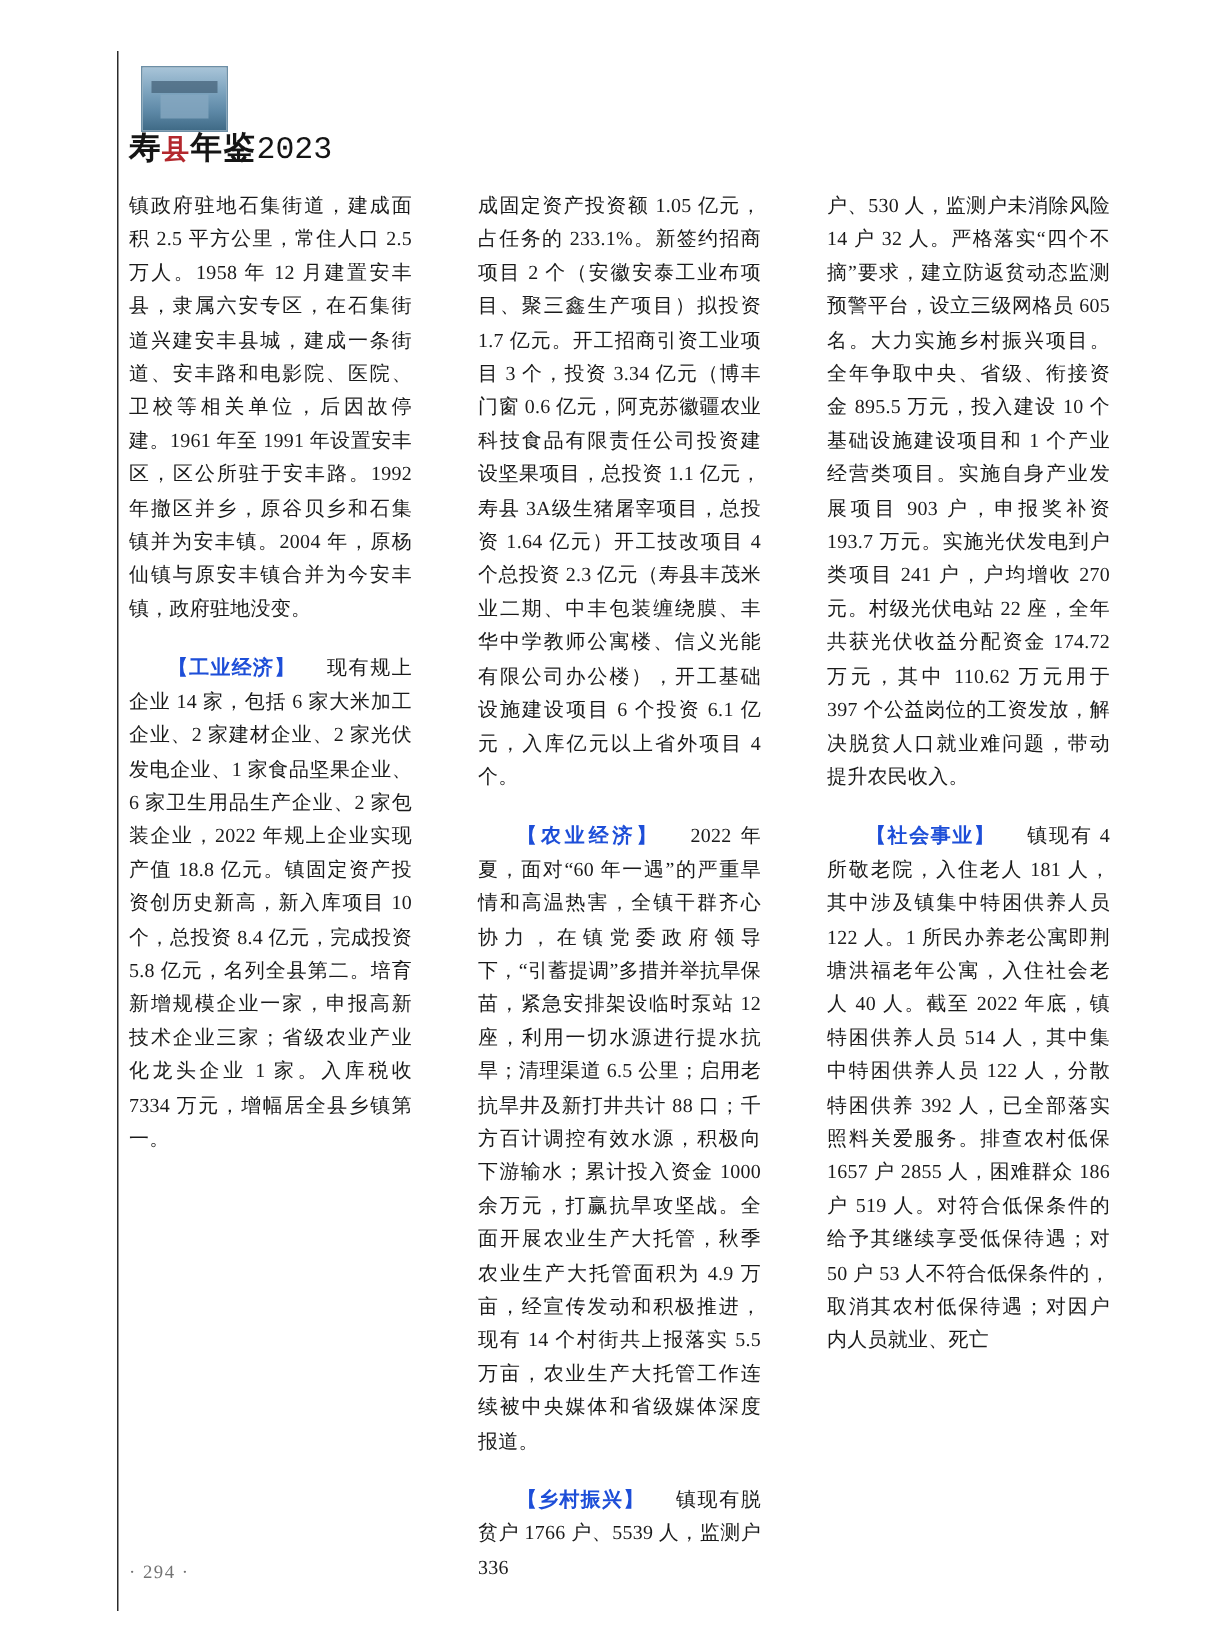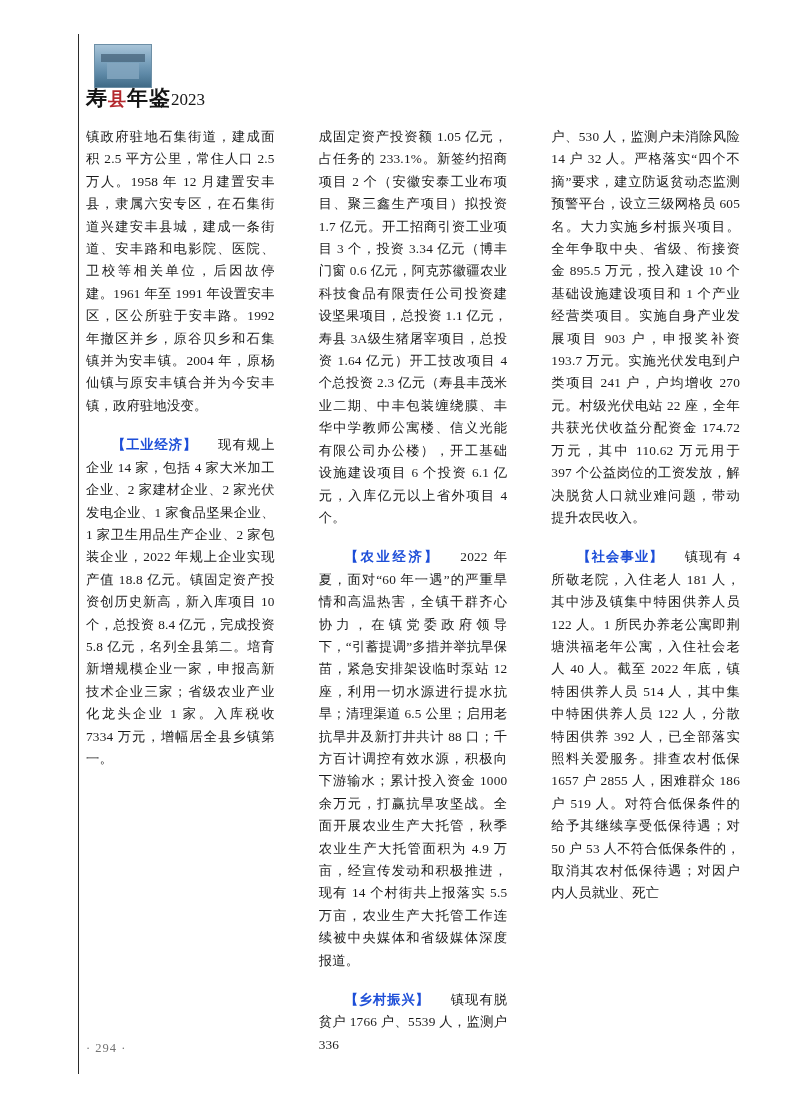--- a/index.html
+++ b/index.html
@@ -75,23 +75,24 @@
     font-size: 21px;
     letter-spacing: 1px;
     color: #151515;
     white-space: nowrap;
   }
   .logo-text .red {
     color: #b3282d;
     font-size: 18px;
   }
   .logo-year {
-    font-size: 17px;
+    font-size: 21px;
     font-weight: normal;
     letter-spacing: 0px;
+    font-family: Liberation Mono, monospace;
   }
 
   .columns {
     position: absolute;
     left: 86px;
     top: 126px;
     width: 654px;
     height: 900px;
     display: flex;
     gap: 44px;
@@ -141,21 +142,21 @@
 
   <div class="header">
     <div class="logo-img"></div>
     <div class="logo-text"><span>寿</span><span class="red">县</span><span>年鉴</span><span class="logo-year">2023</span></div>
   </div>
 
   <div class="columns">
 
     <div class="col">
       <p class="para"><span>镇政府驻地石集街道，建成面积 2.5 平方公里，常住人口 2.5 万人。1958 年 12 月建置安丰县，隶属六安专区，在石集街道兴建安丰县城，建成一条街道、安丰路和电影院、医院、卫校等相关单位，后因故停建。1961 年至 1991 年设置安丰区，区公所驻于安丰路。1992 年撤区并乡，原谷贝乡和石集镇并为安丰镇。2004 年，原杨仙镇与原安丰镇合并为今安丰镇，政府驻地没变。</span></p>
-      <p class="para gap indent"><span class="tag">【工业经济】</span><span class="tag-space"></span><span>现有规上企业 14 家，包括 4 家大米加工企业、2 家建材企业、2 家光伏发电企业、1 家食品坚果企业、1 家卫生用品生产企业、2 家包装企业，2022 年规上企业实现产值 18.8 亿元。镇固定资产投资创历史新高，新入库项目 10 个，总投资 8.4 亿元，完成投资 5.8 亿元，名列全县第二。培育新增规模企业一家，申报高新技术企业三家；省级农业产业化龙头企业 1 家。入库税收 7334 万元，增幅居全县乡镇第一。</span></p>
+      <p class="para gap indent"><span class="tag">【工业经济】</span><span class="tag-space"></span><span>现有规上企业 14 家，包括 6 家大米加工企业、2 家建材企业、2 家光伏发电企业、1 家食品坚果企业、6 家卫生用品生产企业、2 家包装企业，2022 年规上企业实现产值 18.8 亿元。镇固定资产投资创历史新高，新入库项目 10 个，总投资 8.4 亿元，完成投资 5.8 亿元，名列全县第二。培育新增规模企业一家，申报高新技术企业三家；省级农业产业化龙头企业 1 家。入库税收 7334 万元，增幅居全县乡镇第一。</span></p>
     </div>
 
     <div class="col">
       <p class="para"><span>成固定资产投资额 1.05 亿元，占任务的 233.1%。新签约招商项目 2 个（安徽安泰工业布项目、聚三鑫生产项目）拟投资 1.7 亿元。开工招商引资工业项目 3 个，投资 3.34 亿元（博丰门窗 0.6 亿元，阿克苏徽疆农业科技食品有限责任公司投资建设坚果项目，总投资 1.1 亿元，寿县 3A级生猪屠宰项目，总投资 1.64 亿元）开工技改项目 4 个总投资 2.3 亿元（寿县丰茂米业二期、中丰包装缠绕膜、丰华中学教师公寓楼、信义光能有限公司办公楼），开工基础设施建设项目 6 个投资 6.1 亿元，入库亿元以上省外项目 4 个。</span></p>
       <p class="para gap indent"><span class="tag">【农业经济】</span><span class="tag-space"></span><span>2022 年夏，面对“60 年一遇”的严重旱情和高温热害，全镇干群齐心协力，在镇党委政府领导下，“引蓄提调”多措并举抗旱保苗，紧急安排架设临时泵站 12 座，利用一切水源进行提水抗旱；清理渠道 6.5 公里；启用老抗旱井及新打井共计 88 口；千方百计调控有效水源，积极向下游输水；累计投入资金 1000 余万元，打赢抗旱攻坚战。全面开展农业生产大托管，秋季农业生产大托管面积为 4.9 万亩，经宣传发动和积极推进，现有 14 个村街共上报落实 5.5 万亩，农业生产大托管工作连续被中央媒体和省级媒体深度报道。</span></p>
       <p class="para gap indent"><span class="tag">【乡村振兴】</span><span class="tag-space"></span><span>镇现有脱贫户 1766 户、5539 人，监测户 336</span></p>
     </div>
 
     <div class="col">
       <p class="para"><span>户、530 人，监测户未消除风险 14 户 32 人。严格落实“四个不摘”要求，建立防返贫动态监测预警平台，设立三级网格员 605 名。大力实施乡村振兴项目。全年争取中央、省级、衔接资金 895.5 万元，投入建设 10 个基础设施建设项目和 1 个产业经营类项目。实施自身产业发展项目 903 户，申报奖补资 193.7 万元。实施光伏发电到户类项目 241 户，户均增收 270 元。村级光伏电站 22 座，全年共获光伏收益分配资金 174.72 万元，其中 110.62 万元用于 397 个公益岗位的工资发放，解决脱贫人口就业难问题，带动提升农民收入。</span></p>

